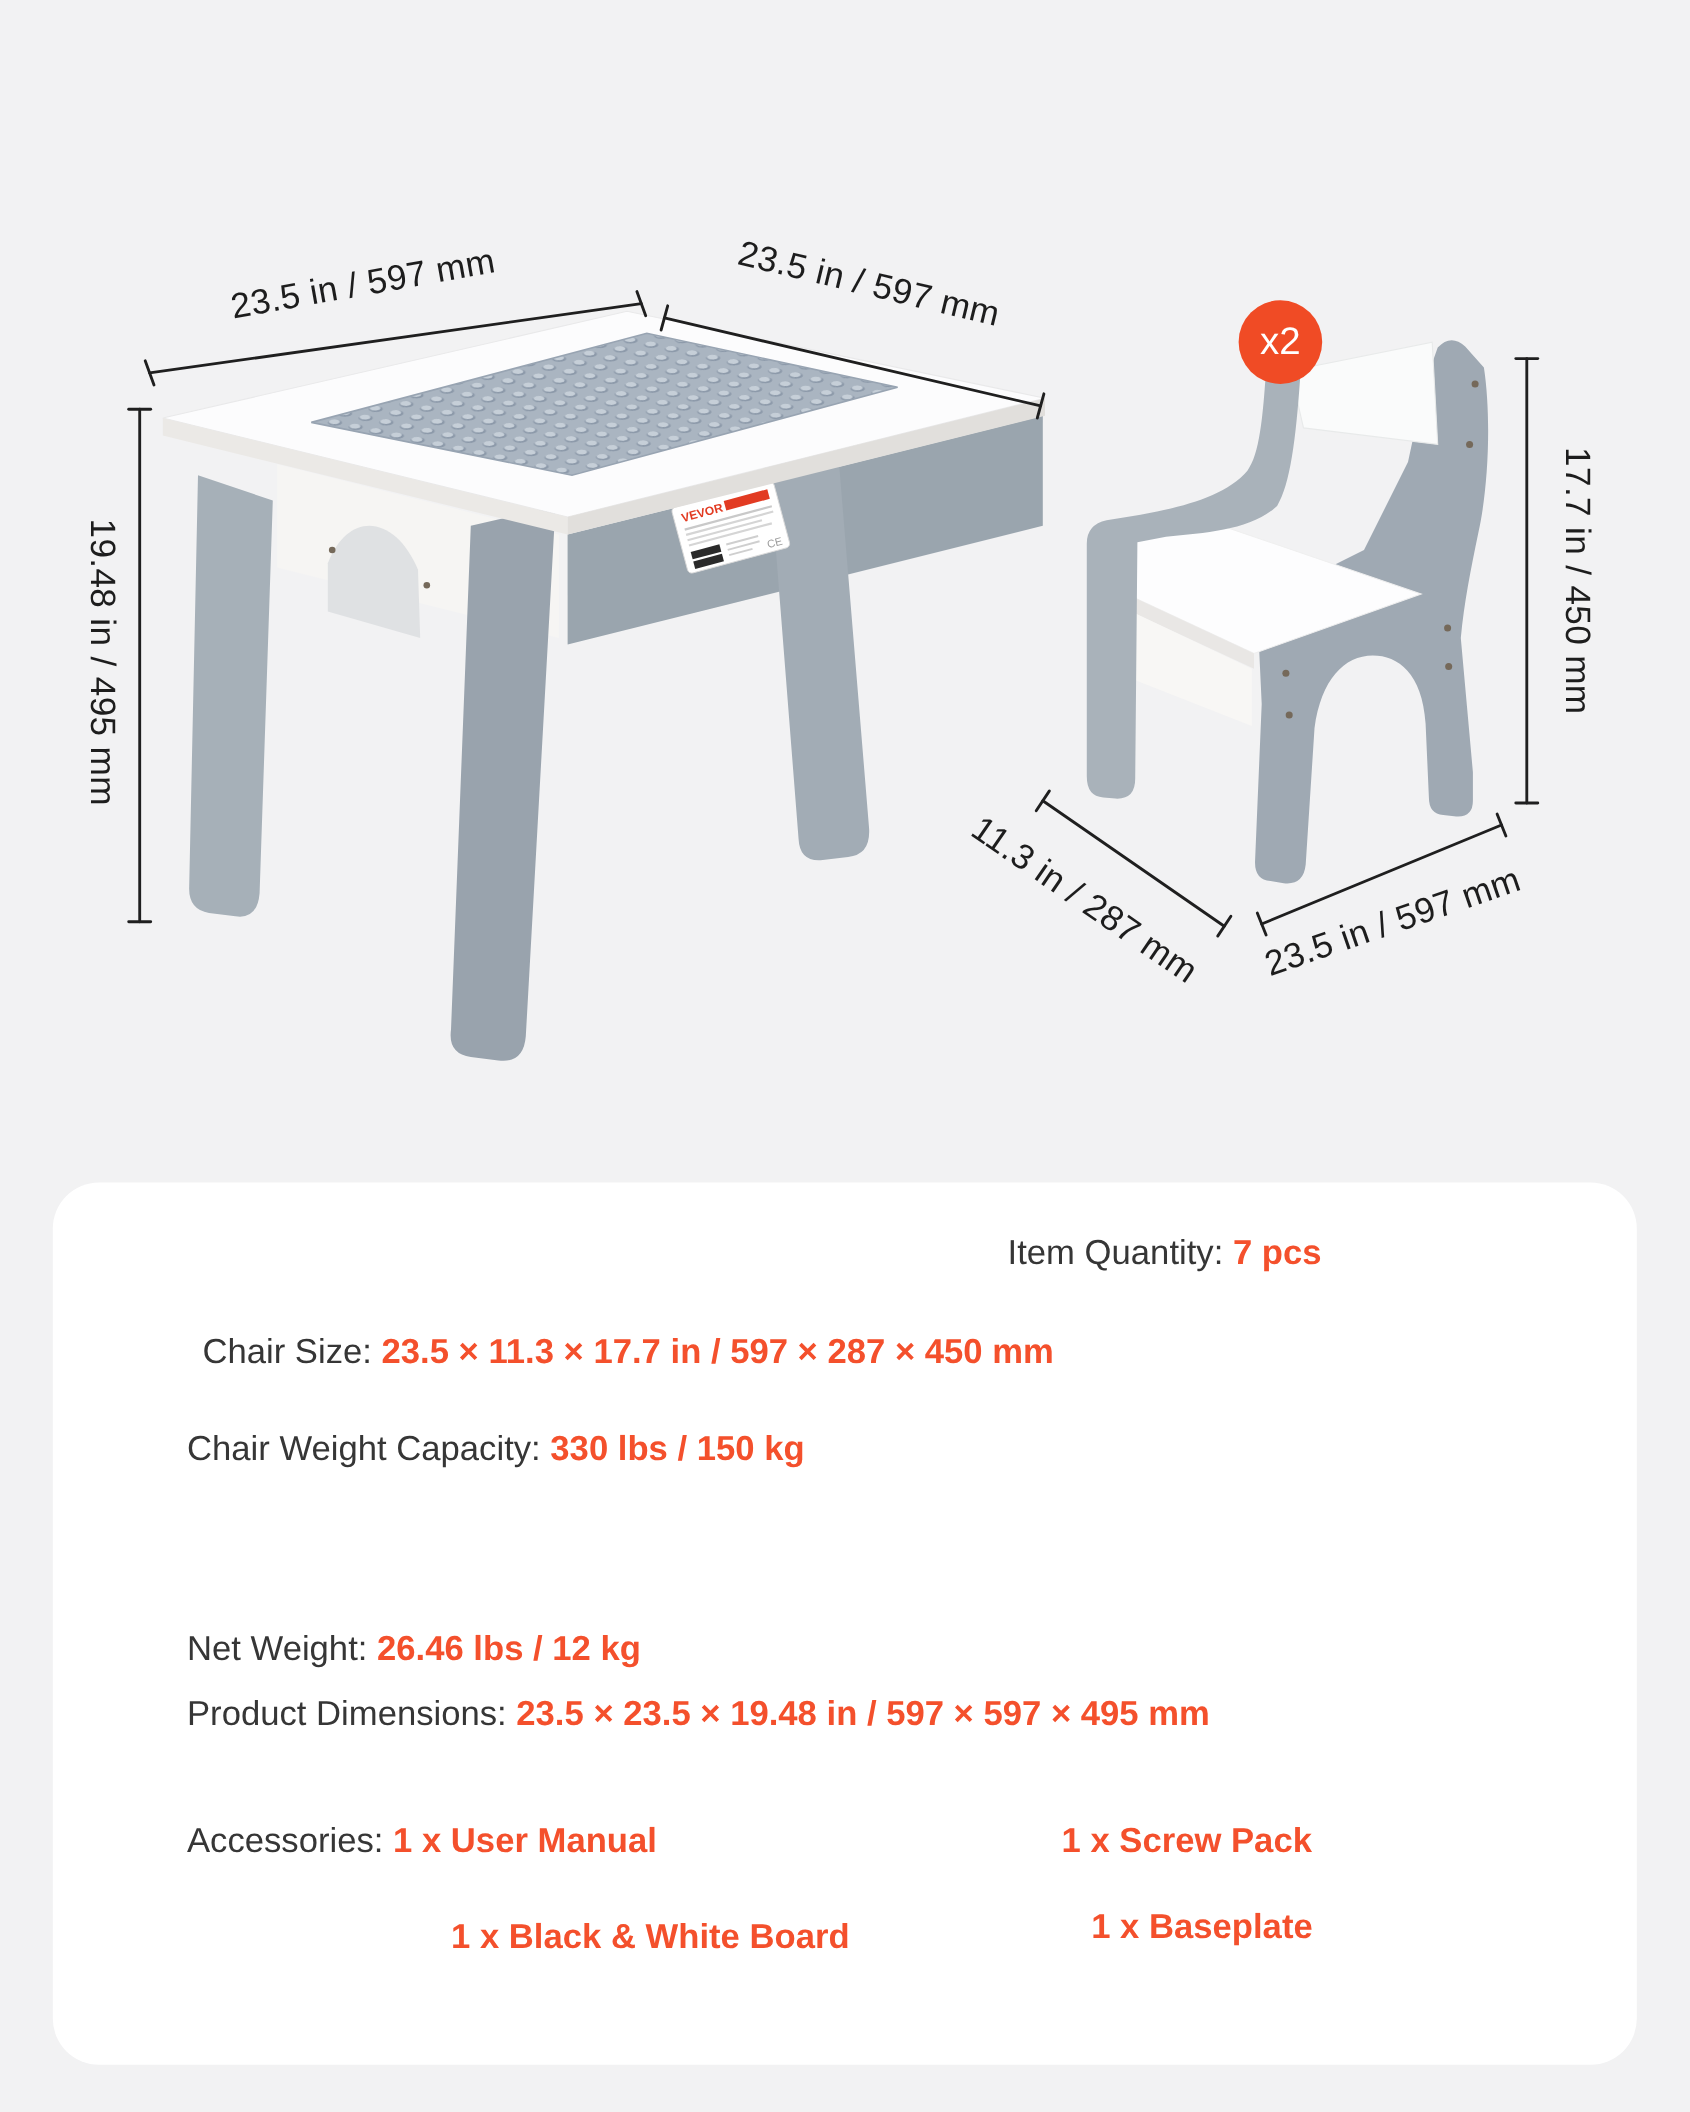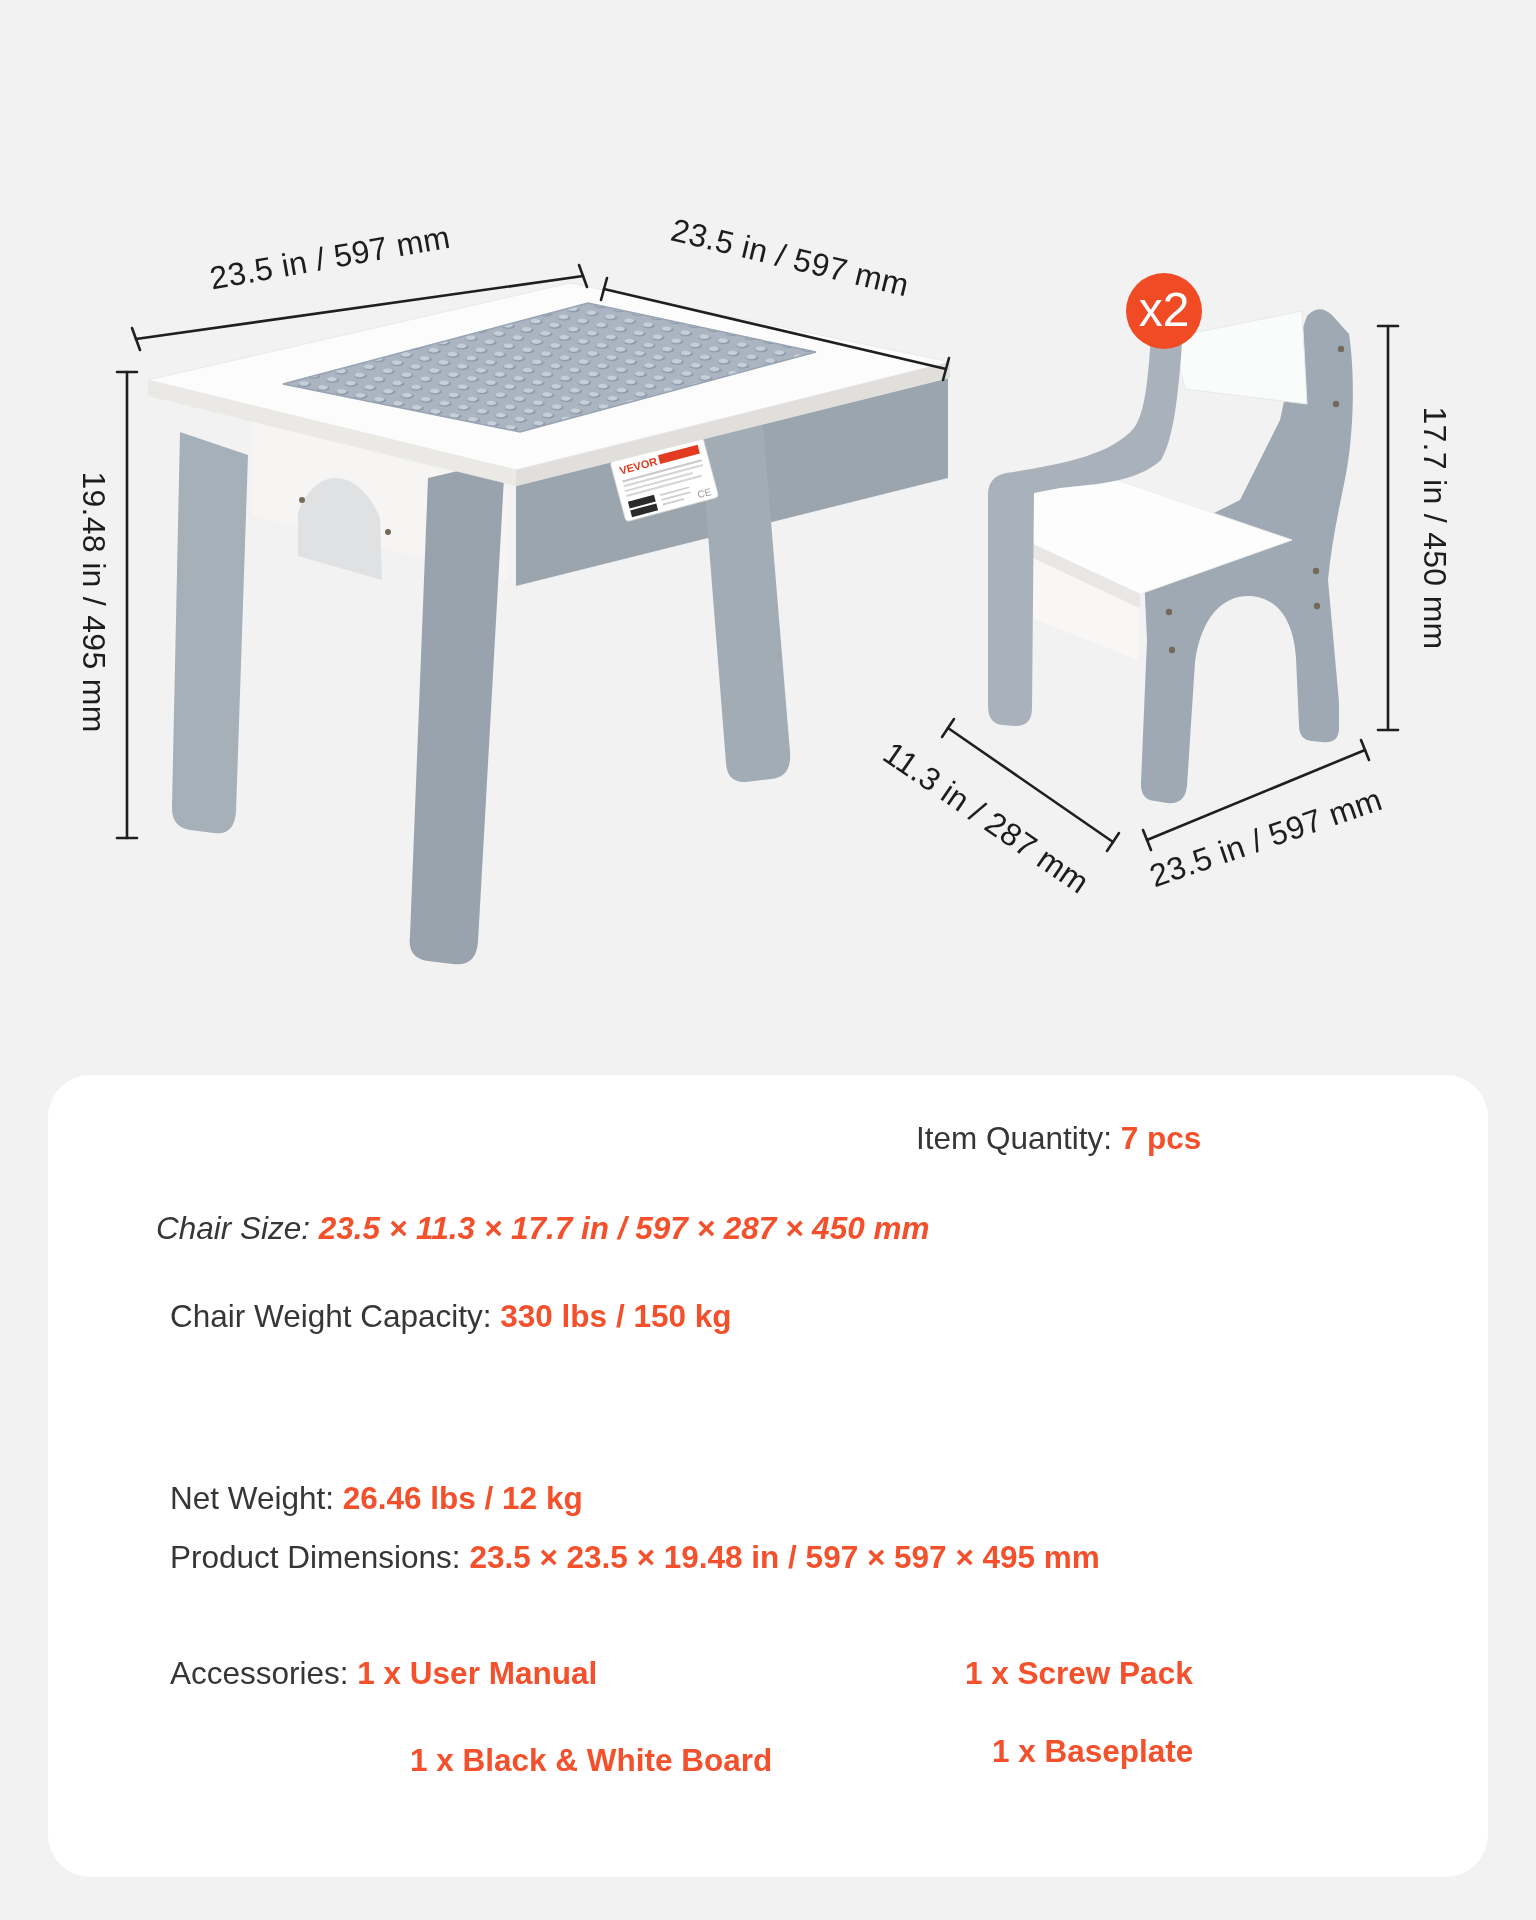--- a/index.html
+++ b/index.html
@@ -4,27 +4,27 @@
 <style>
   html,body{margin:0;padding:0;background:#f2f2f3;}
   .stage{position:relative;width:1536px;height:1920px;background:#f2f2f3;
          font-family:"Liberation Sans",sans-serif;overflow:hidden;}
   .illustration{position:absolute;left:0;top:0;width:1536px;height:1075px;}
   .illustration svg{position:absolute;left:0;top:0;}
   .dim-label{position:absolute;white-space:nowrap;font-size:32px;color:#1d1d1d;
              letter-spacing:.3px;transform:translate(-50%,-50%);}
   .badge{position:absolute;left:1126px;top:273px;width:76px;height:76px;border-radius:50%;
          background:#f04b25;display:flex;align-items:center;justify-content:center;
-         color:#ffffff;font-size:48px;line-height:1;padding-bottom:2px;box-sizing:border-box;}
+         color:#ffffff;font-size:35px;line-height:1;padding-bottom:2px;box-sizing:border-box;}
   .spec-card{position:absolute;left:48px;top:1075px;width:1440px;height:802px;
              background:#ffffff;border-radius:42px;}
   .row{position:absolute;font-size:31.5px;color:#363636;white-space:nowrap;line-height:44px;}
   .row .v{color:#f4502c;font-weight:bold;}
   .r1a{left:122px;top:41px;}   .r1b{left:868px;top:41px;}
-  .r2{left:108px;top:131px;font-style:italic;}   .r3{left:122px;top:219px;}
+  .r2{left:136px;top:131px;}   .r3{left:122px;top:219px;}
   .r4{left:122px;top:307px;}   .r5{left:122px;top:401px;}
   .r6{left:122px;top:460px;}
   .r7a{left:122px;top:576px;}  .r7b{left:917px;top:576px;}
   .r8a{left:362px;top:663px;}  .r8b{left:925px;top:654px;margin-left:19px;}
 </style>
 </head>
 <body>
 
 <div class="stage">
 

